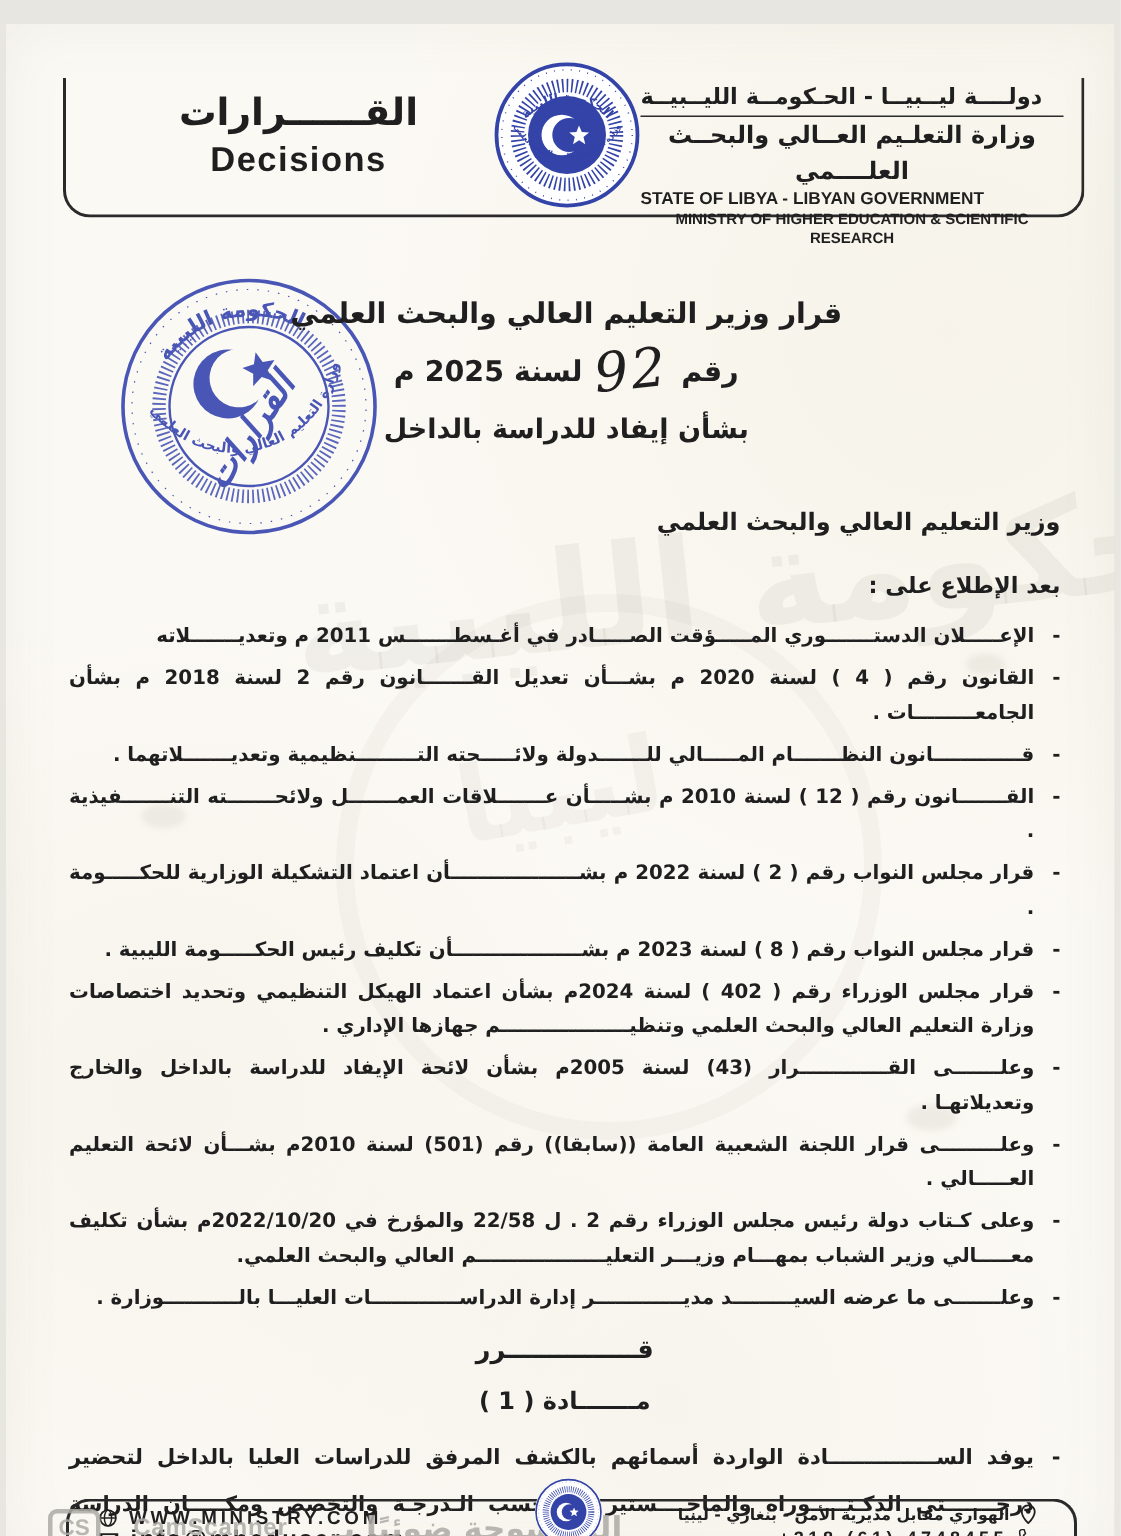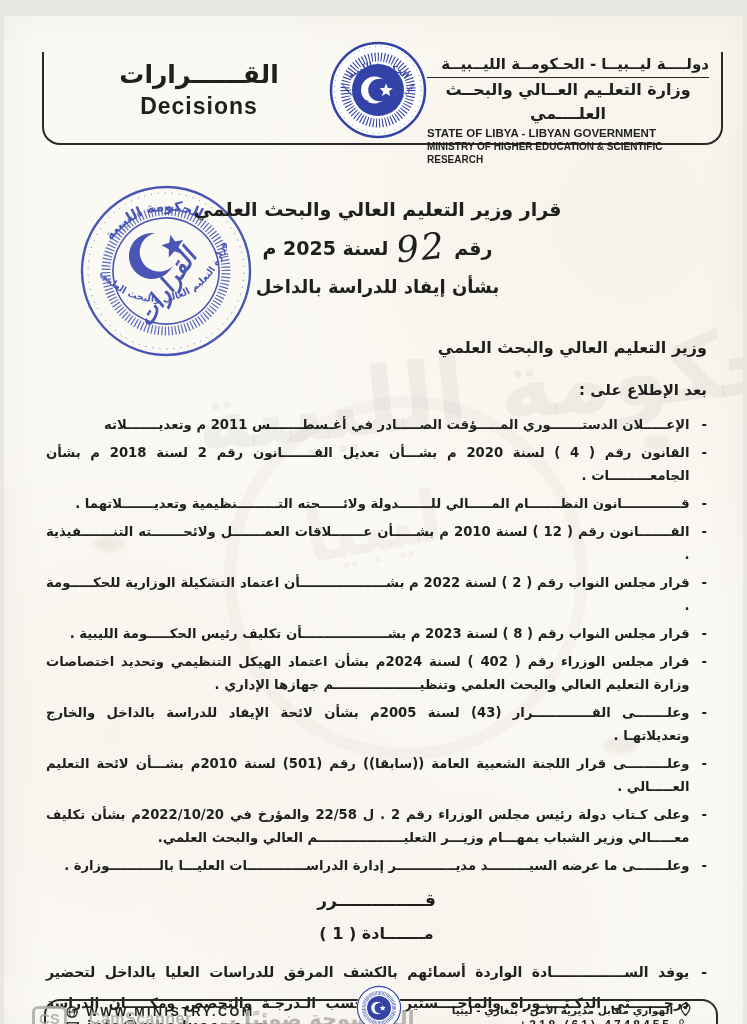--- a/index.html
+++ b/index.html
@@ -19,24 +19,24 @@
   .hdr-bracket{
     position:absolute;left:38px;top:36px;width:677px;height:91px;
     border-left:2px solid #2a2a2a;border-right:2px solid #2a2a2a;border-bottom:2px solid #2a2a2a;
     border-radius:0 0 18px 18px;
   }
   .decisions{position:absolute;left:105px;top:44px;width:180px;text-align:center;}
   .decisions .ar{font-size:25px;font-weight:bold;line-height:30px;}
   .decisions .en{font-family:"Liberation Sans",sans-serif;font-size:23px;font-weight:bold;letter-spacing:1px;line-height:32px;}
   .hdr-emblem{position:absolute;left:324px;top:24px;width:100px;height:100px;}
   .gov{position:absolute;right:34px;top:38px;width:282px;direction:rtl;}
-  .gov .ar1{font-size:15px;font-weight:bold;text-align:right;padding-bottom:3px;border-bottom:1.5px solid #2a2a2a;line-height:20px;}
+  .gov .ar1{font-size:15px;font-weight:bold;text-align:left;padding-bottom:3px;border-bottom:1.5px solid #2a2a2a;line-height:20px;}
   .gov .ar2{font-size:16px;font-weight:bold;text-align:center;line-height:24px;}
   .gov .en1{direction:ltr;font-family:"Liberation Sans",sans-serif;font-size:11.5px;font-weight:bold;text-align:left;line-height:14px;}
-  .gov .en2{direction:ltr;font-family:"Liberation Sans",sans-serif;font-size:10px;font-weight:bold;text-align:left;line-height:13px;}
+  .gov .en2{direction:ltr;font-family:"Liberation Sans",sans-serif;font-size:10px;font-weight:bold;text-align:center;line-height:13px;}
   
   .stamp{position:absolute;left:72px;top:165px;width:180px;height:180px;transform:rotate(-14deg);opacity:0.92;}
   
   .ghost{position:absolute;color:rgba(105,98,85,0.07);font-weight:bold;pointer-events:none;white-space:nowrap;}
   .ghost1{top:320px;left:190px;font-size:92px;transform:rotate(-6deg);}
   .ghost2{top:470px;left:300px;font-size:70px;transform:rotate(-10deg);color:rgba(105,98,85,0.055);}
   .ghost-circle{position:absolute;top:380px;left:220px;width:340px;height:340px;border:12px solid rgba(105,98,85,0.045);border-radius:50%;}
   
   .title{position:absolute;top:178px;left:0;width:747px;text-align:center;direction:rtl;}
   .title .t1{font-size:19px;font-weight:bold;line-height:30px;}

